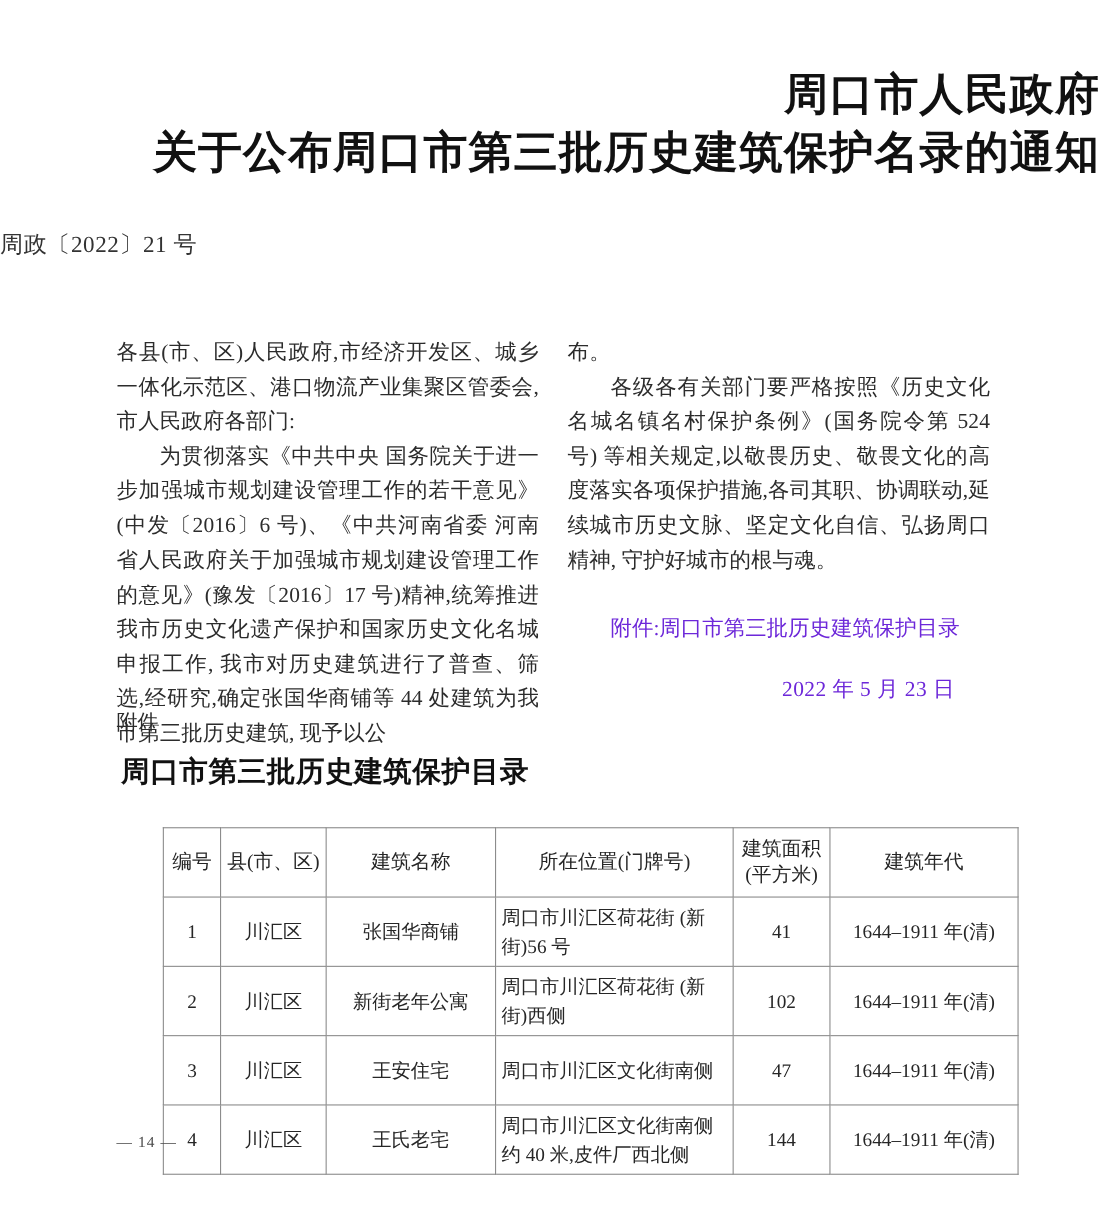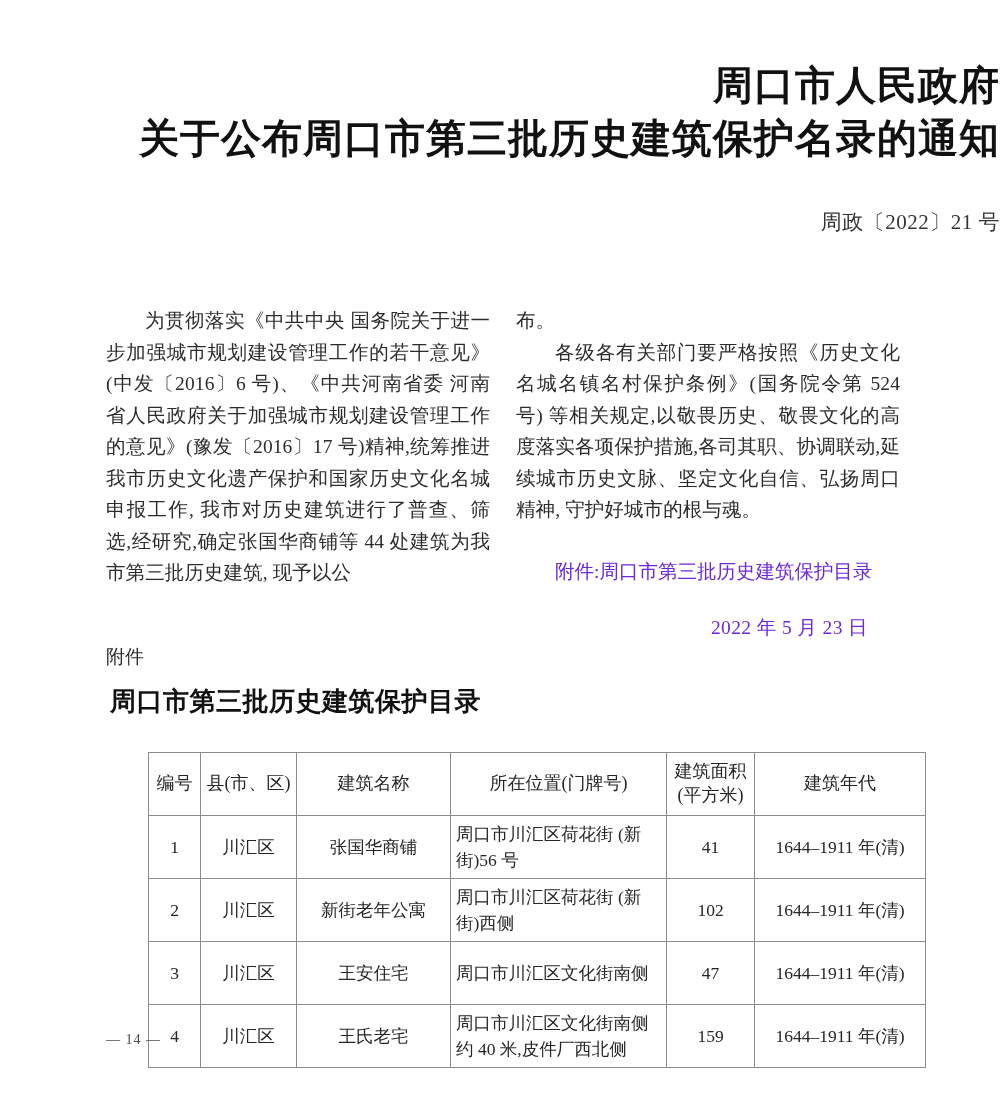--- a/index.html
+++ b/index.html
@@ -38,21 +38,21 @@
     white-space: nowrap;
   }
   .doc-title-line.l1 { font-size: 40px; }
   .doc-title-line.l2 { font-size: 40px; margin-top: 4px; }
 
   .doc-number {
     position: absolute;
     left: 0;
     top: 208px;
     width: 1000px;
-    text-align: right;
+    text-align: left;
     font-size: 21px;
     letter-spacing: 0.5px;
     color: #333333;
   }
 
   
   .body-cols {
     position: absolute;
     top: 305px;
     left: 0;
@@ -181,20 +181,21 @@
   <div class="masthead">
     <div class="doc-title-line l1">周口市人民政府</div>
     <div class="doc-title-line l2">关于公布周口市第三批历史建筑保护名录的通知</div>
   </div>
 
   <div class="doc-number">周政〔2022〕21 号</div>
 
   <div class="body-cols">
 
     <div class="col left">
+      <p class="para">各县(市、区)人民政府,市经济开发区、城乡一体化示范区、港口物流产业集聚区管委会,市人民政府各部门:</p>
       <p class="para indent">为贯彻落实《中共中央 国务院关于进一步加强城市规划建设管理工作的若干意见》(中发〔2016〕6 号)、《中共河南省委 河南省人民政府关于加强城市规划建设管理工作的意见》(豫发〔2016〕17 号)精神,统筹推进我市历史文化遗产保护和国家历史文化名城申报工作, 我市对历史建筑进行了普查、筛选,经研究,确定张国华商铺等 44 处建筑为我市第三批历史建筑, 现予以公</p>
     </div>
 
     <div class="col right">
       <p class="para">布。</p>
       <p class="para indent">各级各有关部门要严格按照《历史文化名城名镇名村保护条例》(国务院令第 524 号) 等相关规定,以敬畏历史、敬畏文化的高度落实各项保护措施,各司其职、协调联动,延续城市历史文脉、坚定文化自信、弘扬周口精神, 守护好城市的根与魂。</p>
       <div class="closing attach">附件:周口市第三批历史建筑保护目录</div>
       <div class="closing date">2022 年 5 月 23 日</div>
     </div>
 
@@ -250,21 +251,21 @@
           <td class="c-name">王安住宅</td>
           <td class="c-loc">周口市川汇区文化街南侧</td>
           <td class="c-area">47</td>
           <td class="c-era">1644–1911 年(清)</td>
         </tr>
         <tr>
           <td class="c-num">4</td>
           <td class="c-district">川汇区</td>
           <td class="c-name">王氏老宅</td>
           <td class="c-loc">周口市川汇区文化街南侧约 40 米,皮件厂西北侧</td>
-          <td class="c-area">159</td>
+          <td class="c-area">144</td>
           <td class="c-era">1644–1911 年(清)</td>
         </tr>
       </tbody>
     </table>
   </div>
 
   <div class="page-number">— 14 —</div>
 
 </div>
 

